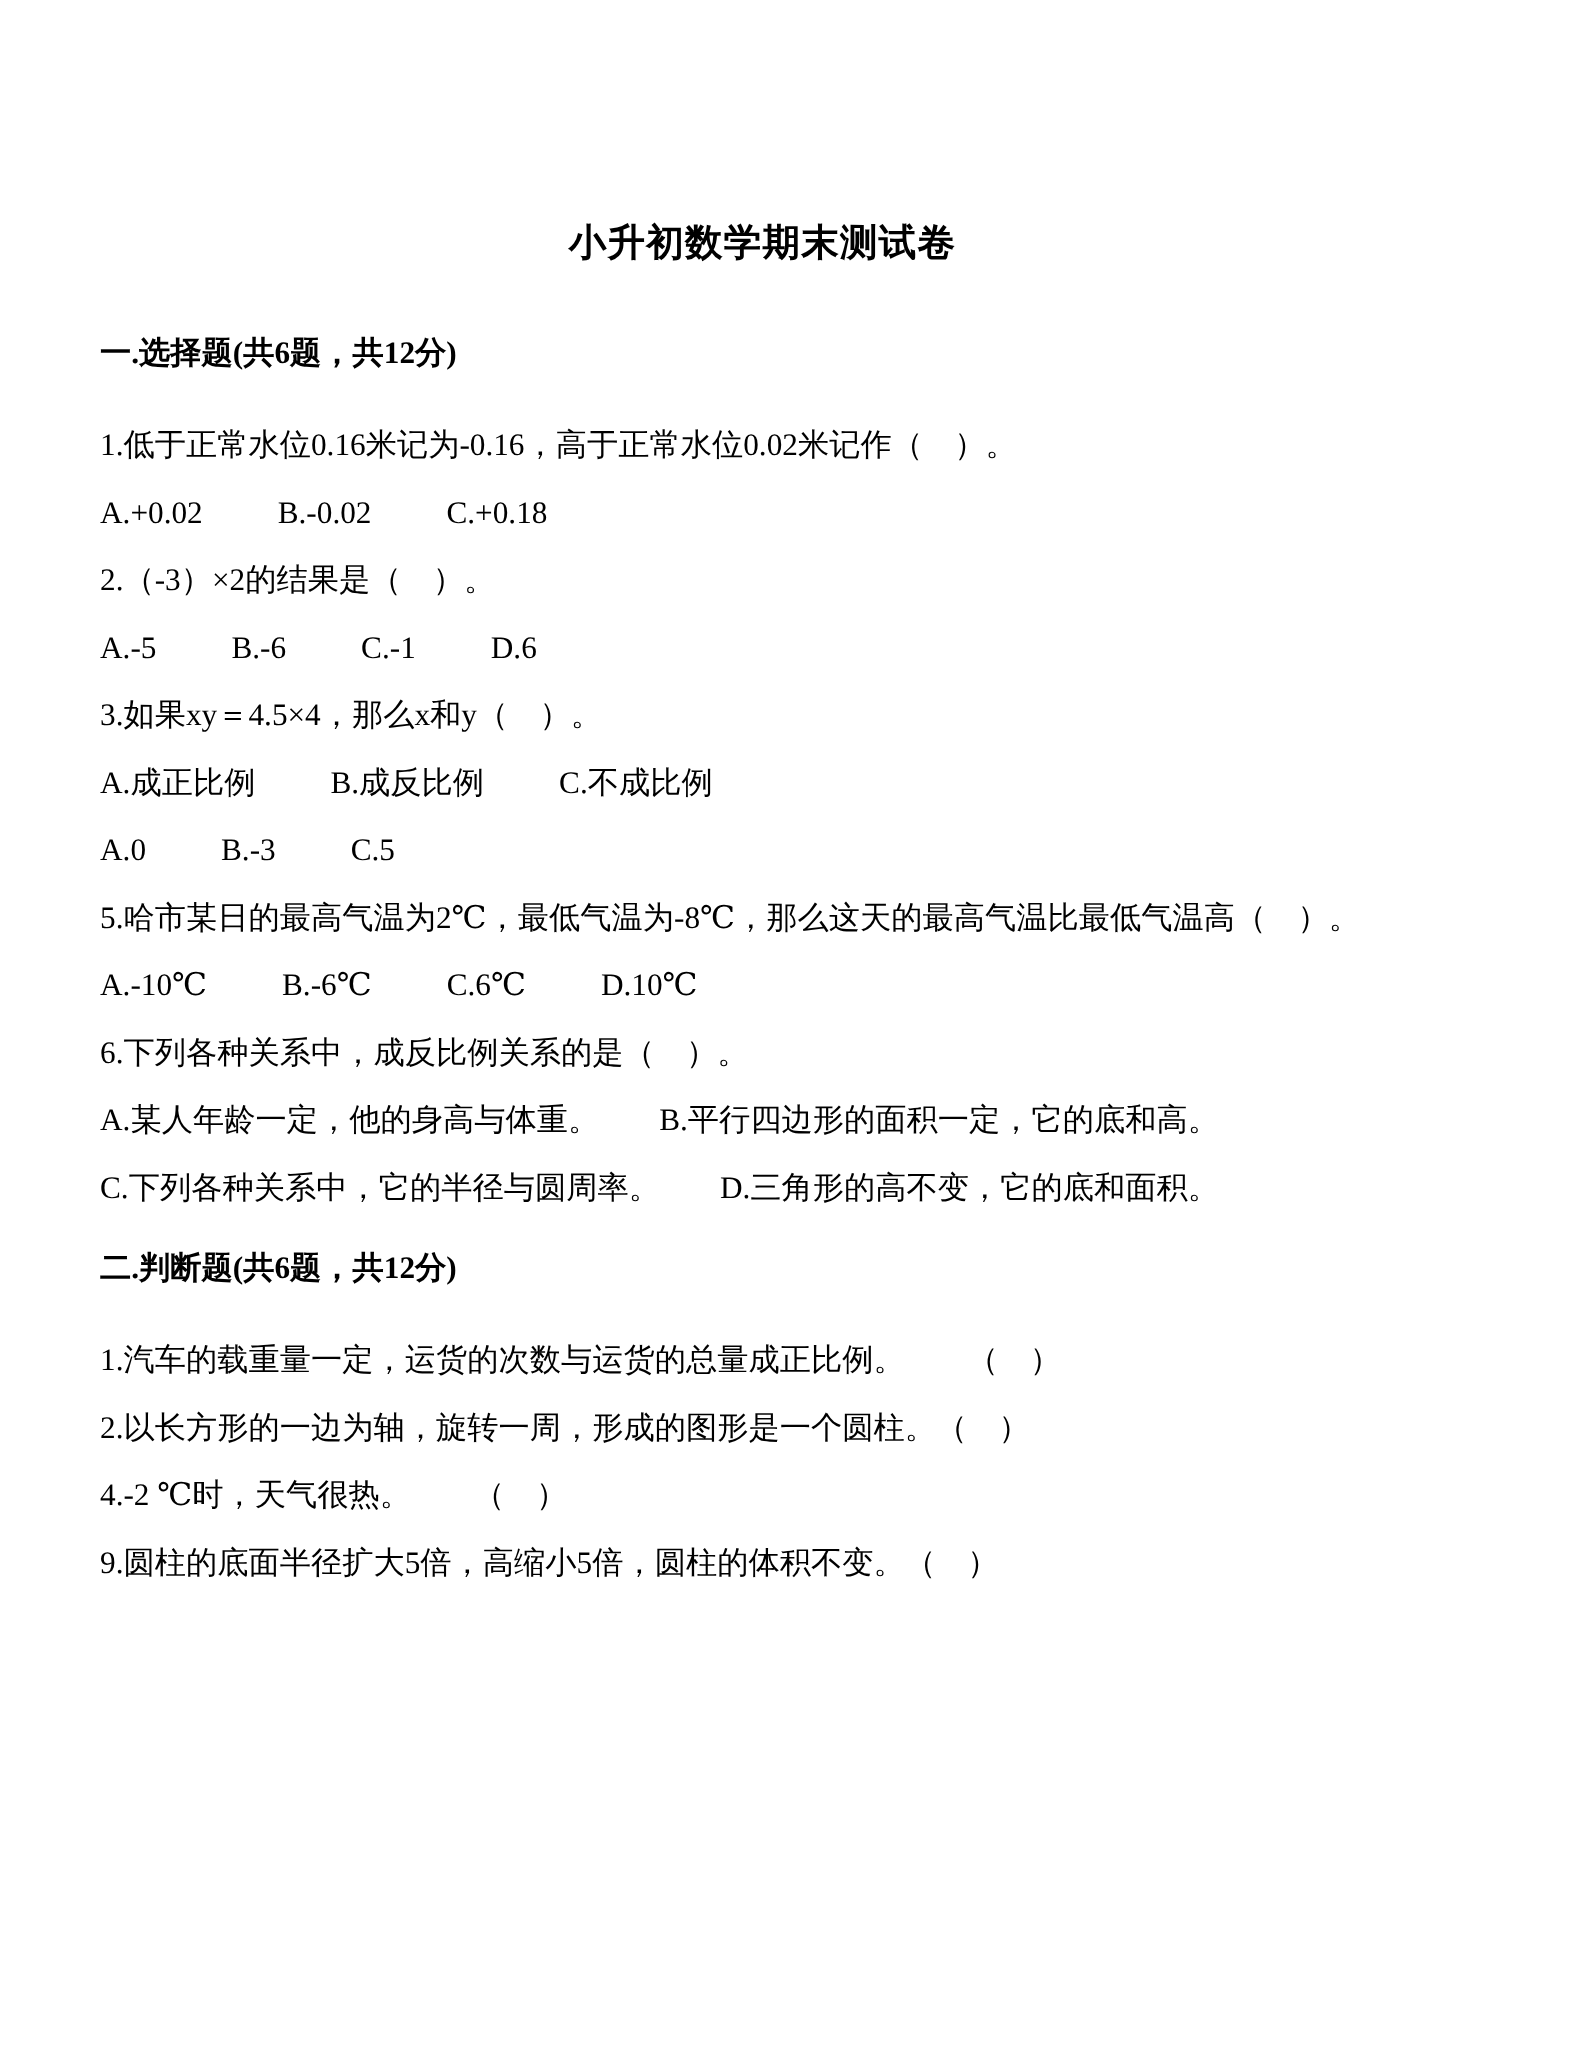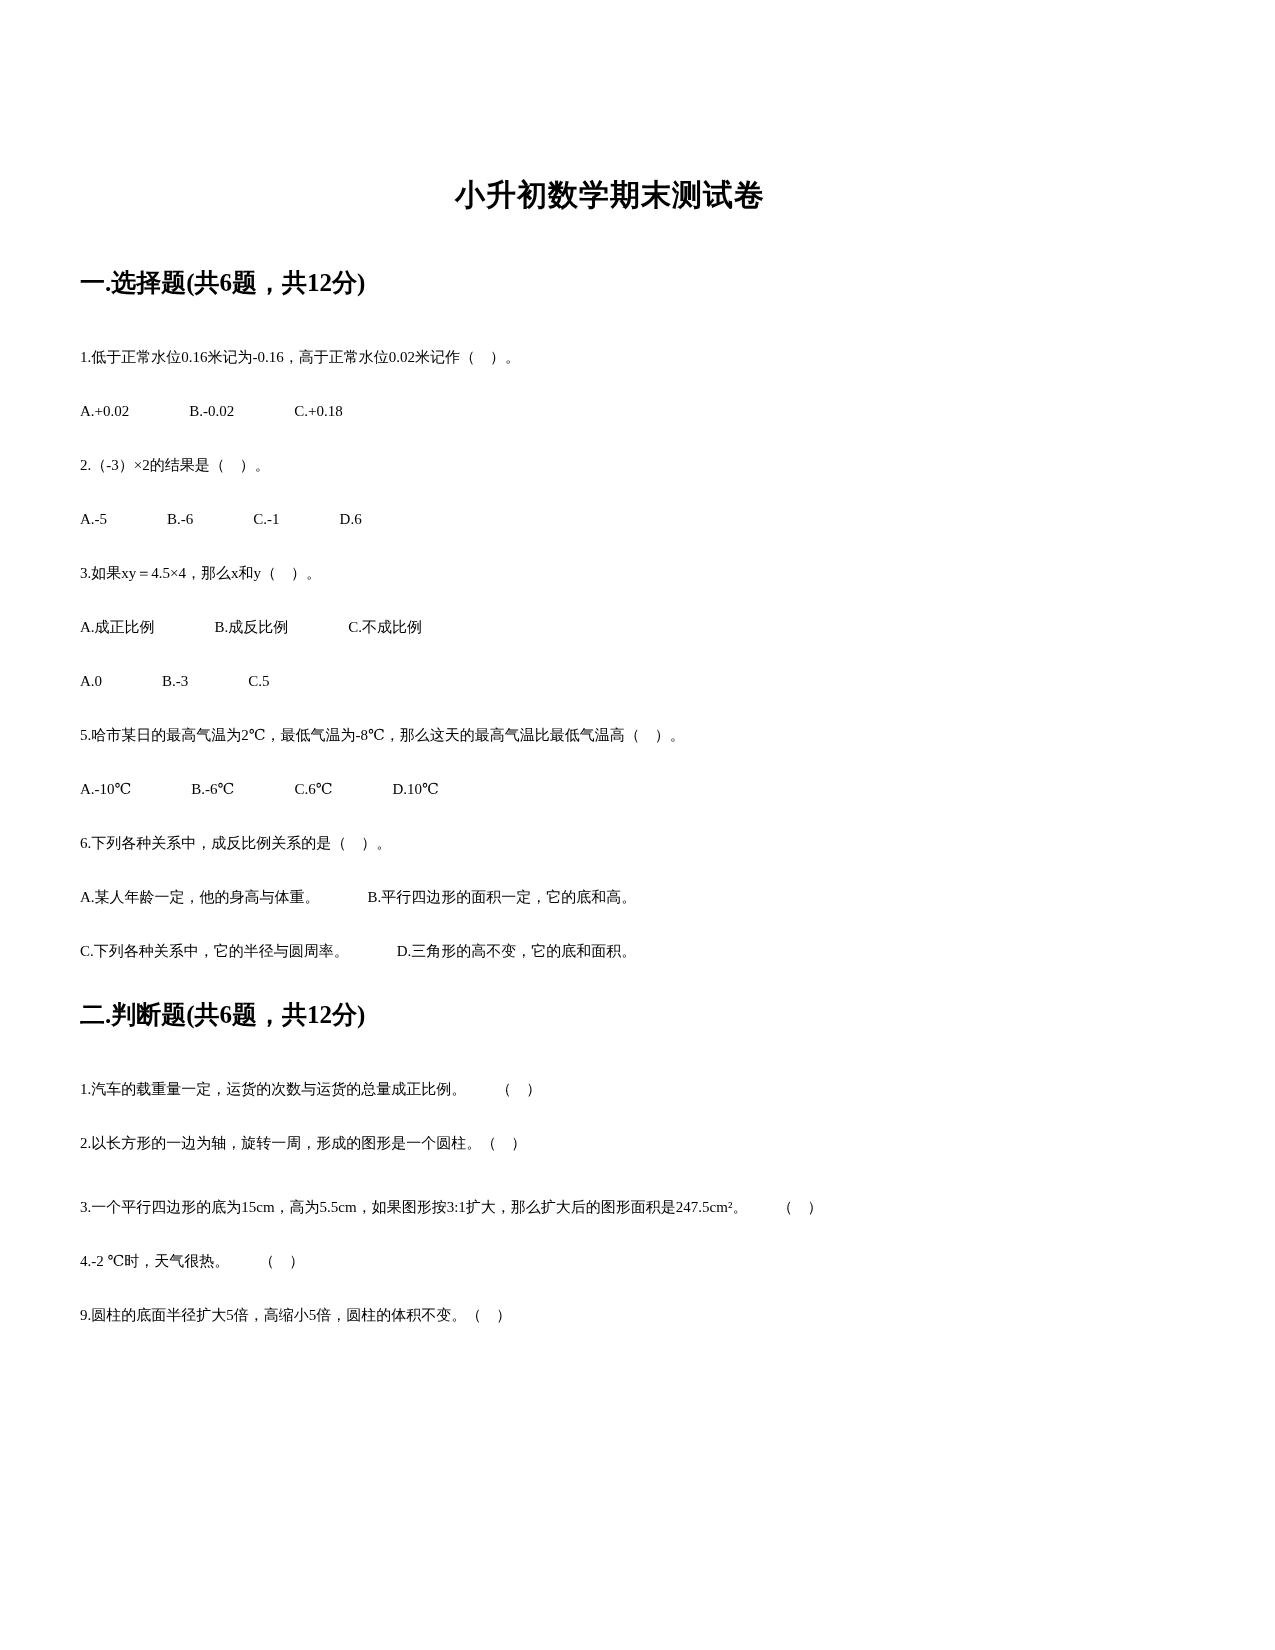--- a/index.html
+++ b/index.html
@@ -29,21 +29,21 @@
     margin: 0 0 56px 0;
     letter-spacing: 1px;
   }
   h2.section-heading {
     font-size: 25px;
     line-height: 26px;
     font-weight: bold;
     margin: 34px 0 44px 0;
   }
   p.q, p.opts {
-    font-size: 15px;
+    font-size: 25px;
     line-height: 34px;
     margin: 0 0 20px 0;
   }
   p.opts {
     display: flex;
     flex-wrap: nowrap;
     column-gap: 60px;
     text-align: center;
   }
   p.opts.narrow-gap {
@@ -108,18 +108,17 @@
       <span>C.下列各种关系中，它的半径与圆周率。</span>
       <span>D.三角形的高不变，它的底和面积。</span>
     </p>
   </section>
 
   <section>
     <h2 class="section-heading">二.判断题(共6题，共12分)</h2>
 
     <p class="q">1.汽车的载重量一定，运货的次数与运货的总量成正比例。　　（　）</p>
     <p class="q">2.以长方形的一边为轴，旋转一周，形成的图形是一个圆柱。（　）</p>
-    <p class="q extra-space-before">3.一个平行四边形的底为15cm，高为5.5cm，如果图形按3:1扩大，那么扩大后的图形面积是247.5cm²。　　（　）</p>
     <p class="q">4.-2 ℃时，天气很热。　　（　）</p>
     <p class="q">9.圆柱的底面半径扩大5倍，高缩小5倍，圆柱的体积不变。（　）</p>
   </section>
 
 </div>
 
 </body></html>

